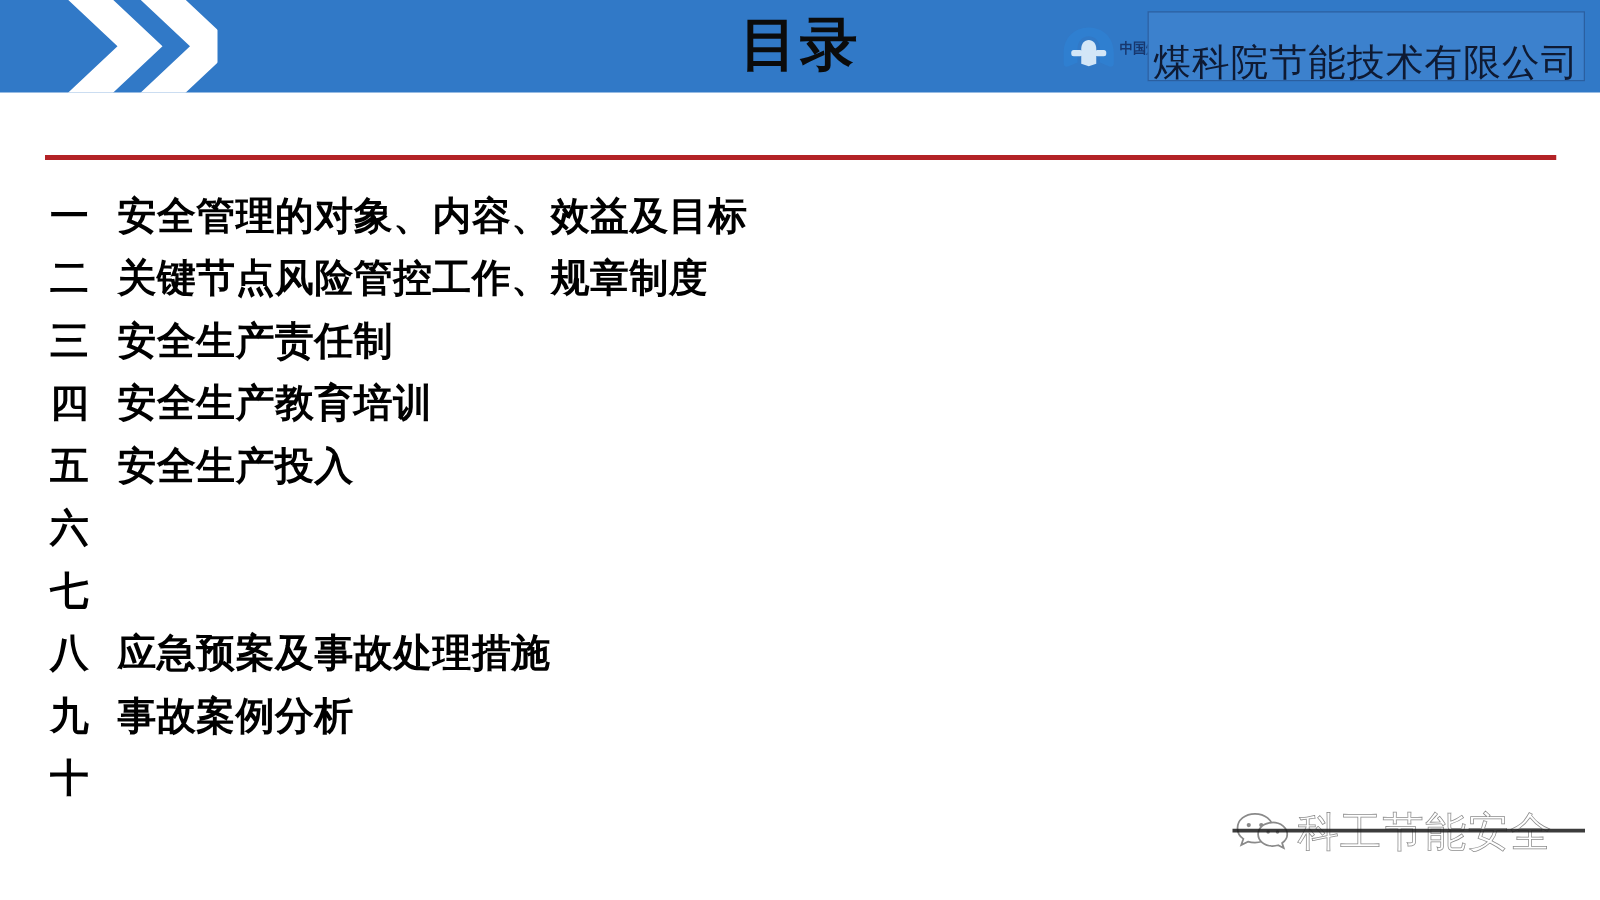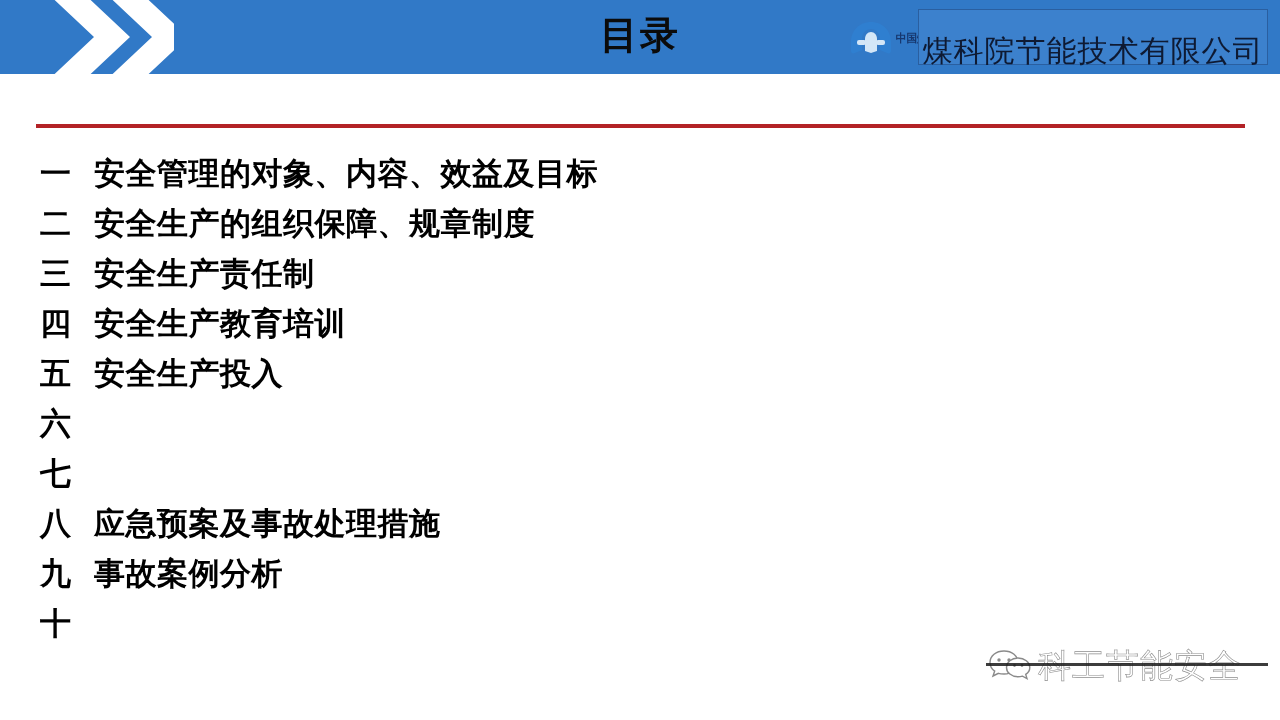--- a/index.html
+++ b/index.html
@@ -37,28 +37,27 @@
   }
   .header-title {
     position: absolute;
     left: 0;
     top: 0;
     width: 1280px;
     height: 74px;
     display: flex;
     align-items: center;
     justify-content: center;
-    font-size: 38px;
+    font-size: 46px;
     font-weight: 700;
     color: #0b0b0b;
     letter-spacing: 2px;
     line-height: 1;
     padding-bottom: 4px;
     box-sizing: border-box;
-    font-family: Liberation Serif, serif;
   }
   .logo-block {
     position: absolute;
     left: 848px;
     top: 7px;
     width: 66px;
     height: 62px;
     display: flex;
     align-items: center;
     justify-content: flex-start;
@@ -213,21 +212,21 @@
 
   <div class="toc">
 
     <div class="toc-item">
       <span class="toc-num">一</span>
       <span class="toc-label">安全管理的对象、内容、效益及目标</span>
     </div>
 
     <div class="toc-item">
       <span class="toc-num">二</span>
-      <span class="toc-label">安全生产的组织保障、规章制度</span>
+      <span class="toc-label">关键节点风险管控工作、规章制度</span>
     </div>
 
     <div class="toc-item">
       <span class="toc-num">三</span>
       <span class="toc-label">安全生产责任制</span>
     </div>
 
     <div class="toc-item">
       <span class="toc-num">四</span>
       <span class="toc-label">安全生产教育培训</span>

